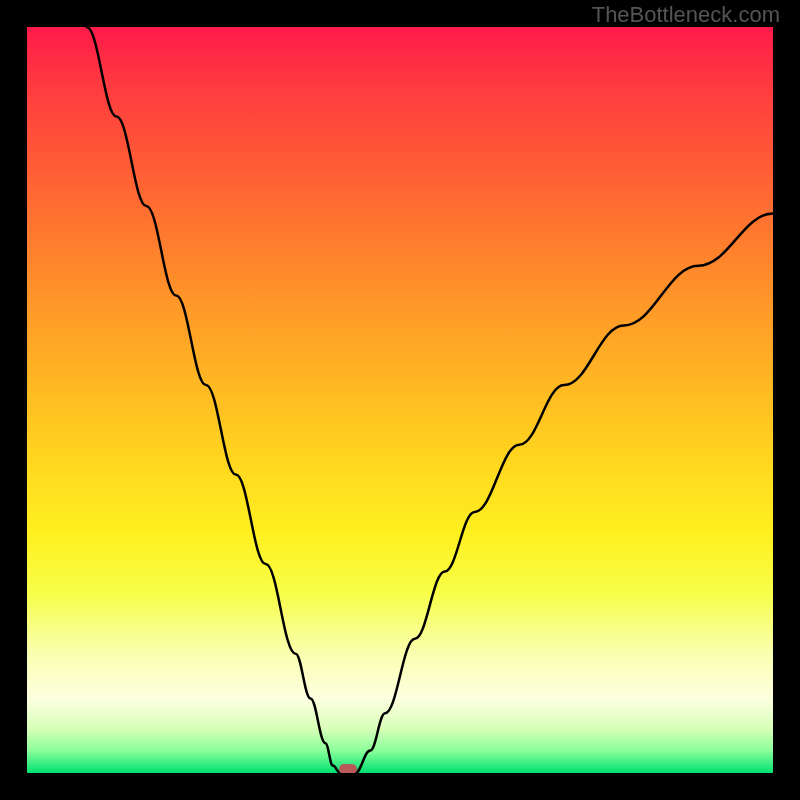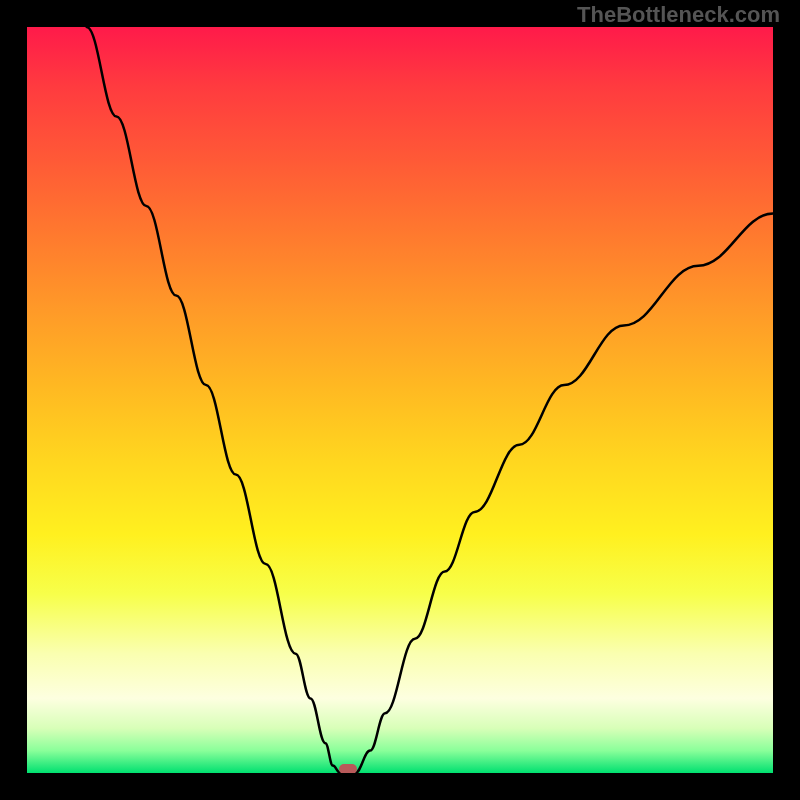--- a/index.html
+++ b/index.html
@@ -10,21 +10,21 @@
     background: #000;
     position: relative;
     font-family: Arial, sans-serif;
   }
   .watermark {
     position: absolute;
     top: 2px;
     right: 20px;
     color: #555;
     font-size: 22px;
-    font-weight: bold;
+    font-weight: normal;
     z-index: 10;
   }
   .plot-area {
     position: absolute;
     left: 27px;
     top: 27px;
     width: 746px;
     height: 746px;
     overflow: hidden;
   }

